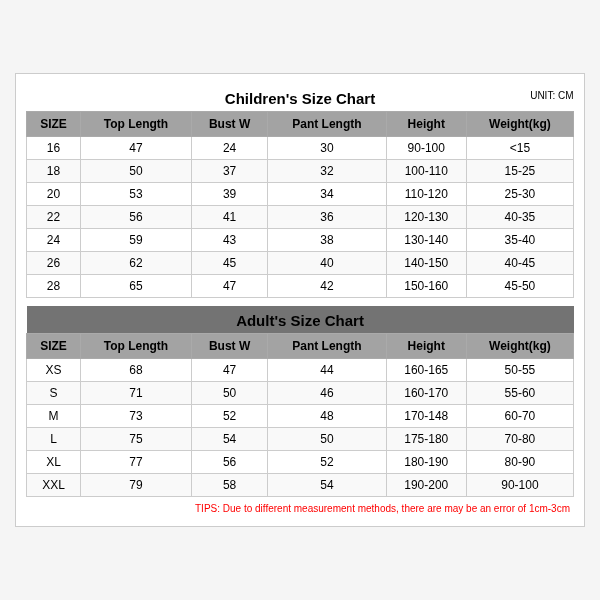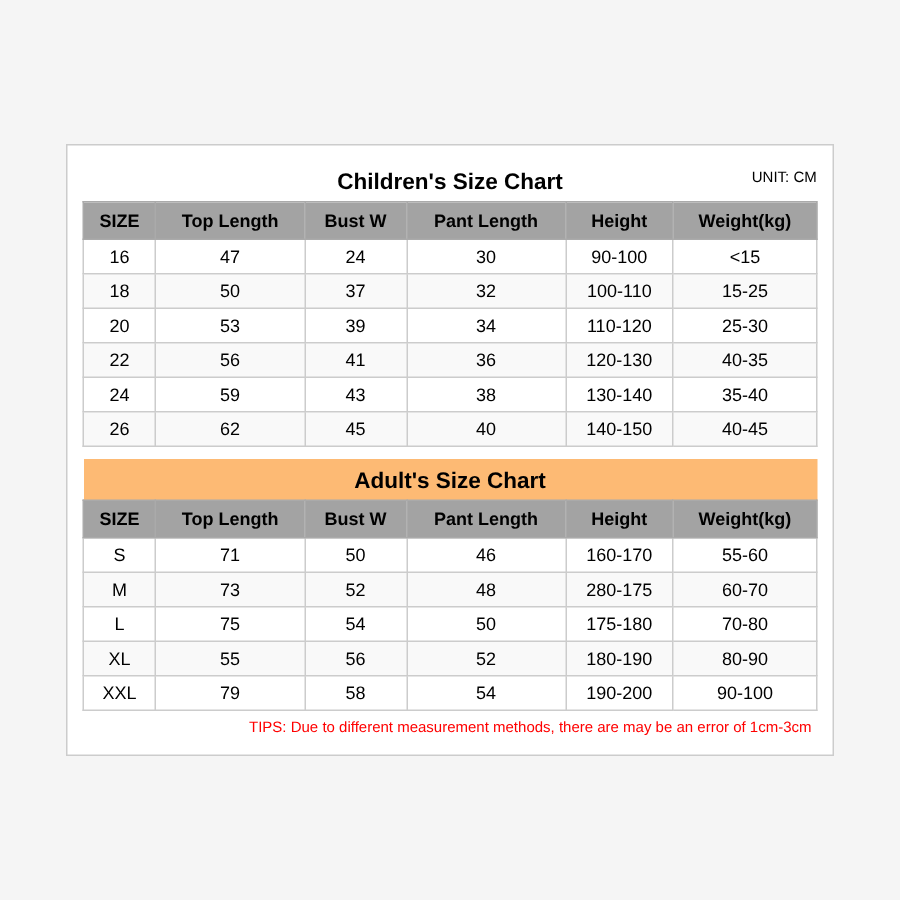--- a/index.html
+++ b/index.html
@@ -8,21 +8,21 @@
       height: 600px;
       background: #f5f5f5;
       display: flex;
       align-items: center;
       justify-content: center;
       font-family: Arial, sans-serif;
     }
     .chart-container {
       background: white;
       border: 1px solid #ccc;
-      width: 512px;
+      width: 570px;
       padding: 10px;
     }
     .section-title {
       text-align: center;
       font-weight: bold;
       font-size: 15px;
       padding: 6px 0 4px;
       position: relative;
     }
     .unit-label {
@@ -133,69 +133,85 @@
           <td>35-40</td>
         </tr>
         <tr>
           <td>26</td>
           <td>62</td>
           <td>45</td>
           <td>40</td>
           <td>140-150</td>
           <td>40-45</td>
         </tr>
+        <tr>
+          <td>28</td>
+          <td>65</td>
+          <td>47</td>
+          <td>42</td>
+          <td>150-160</td>
+          <td>45-50</td>
+        </tr>
       </tbody>
   </table>
 
   <table style="margin-top:8px;">
     <thead>
       <tr>
-        <th colspan="6" style="background:#fdba74; border:none; padding:0;">
+        <th colspan="6" style="background:#737373; border:none; padding:0;">
           <div class="section-title">
             <span>Adult's Size Chart</span>
           </div>
         </th>
       </tr>
       <tr>
         <th>SIZE</th>
         <th>Top Length</th>
         <th>Bust W</th>
         <th>Pant Length</th>
         <th>Height</th>
         <th>Weight(kg)</th>
       </tr>
     </thead>
     <tbody id="adult-tbody">
+    <tr>
+          <td>XS</td>
+          <td>68</td>
+          <td>47</td>
+          <td>44</td>
+          <td>160-165</td>
+          <td>50-55</td>
+        </tr>
         <tr>
           <td>S</td>
           <td>71</td>
           <td>50</td>
           <td>46</td>
           <td>160-170</td>
           <td>55-60</td>
         </tr>
         <tr>
           <td>M</td>
           <td>73</td>
           <td>52</td>
           <td>48</td>
-          <td>280-175</td>
+          <td>170-148</td>
           <td>60-70</td>
         </tr>
         <tr>
           <td>L</td>
           <td>75</td>
           <td>54</td>
           <td>50</td>
           <td>175-180</td>
           <td>70-80</td>
         </tr>
         <tr>
           <td>XL</td>
-          <td>55</td>
+          <td>77</td>
           <td>56</td>
           <td>52</td>
           <td>180-190</td>
           <td>80-90</td>
         </tr>
         <tr>
           <td>XXL</td>
           <td>79</td>
           <td>58</td>
           <td>54</td>

